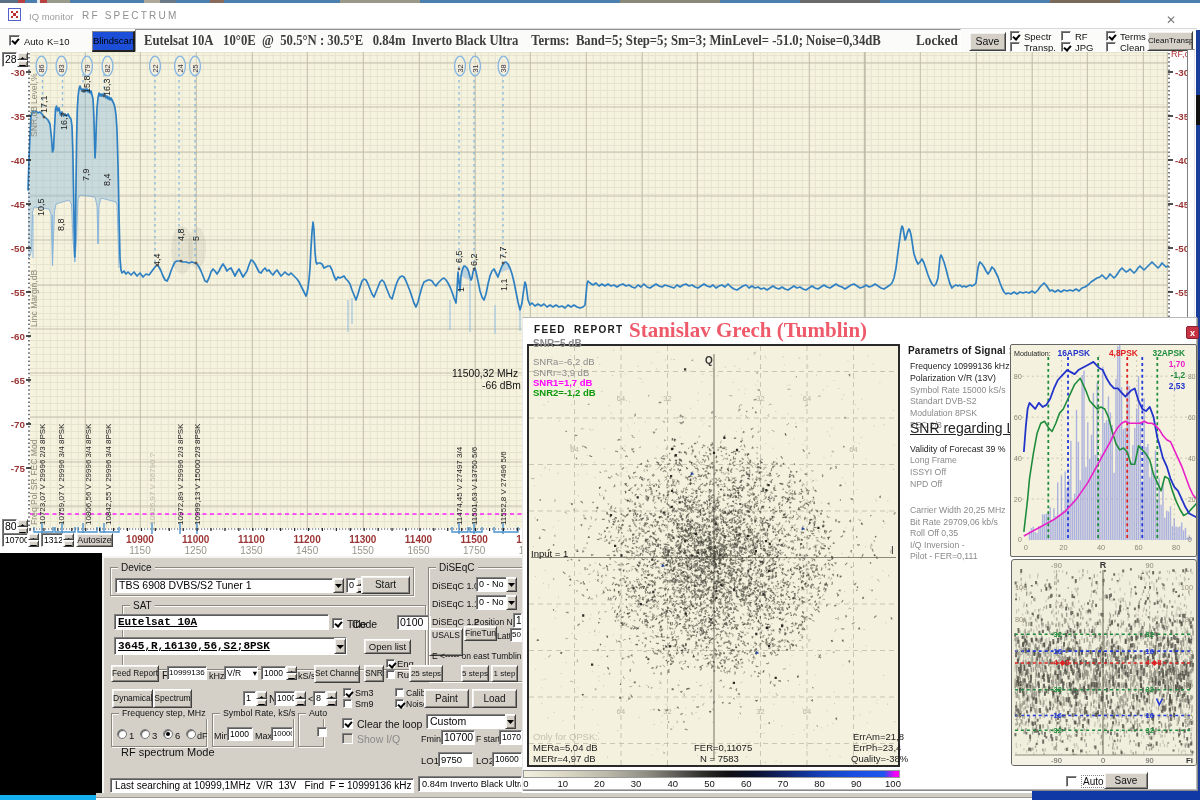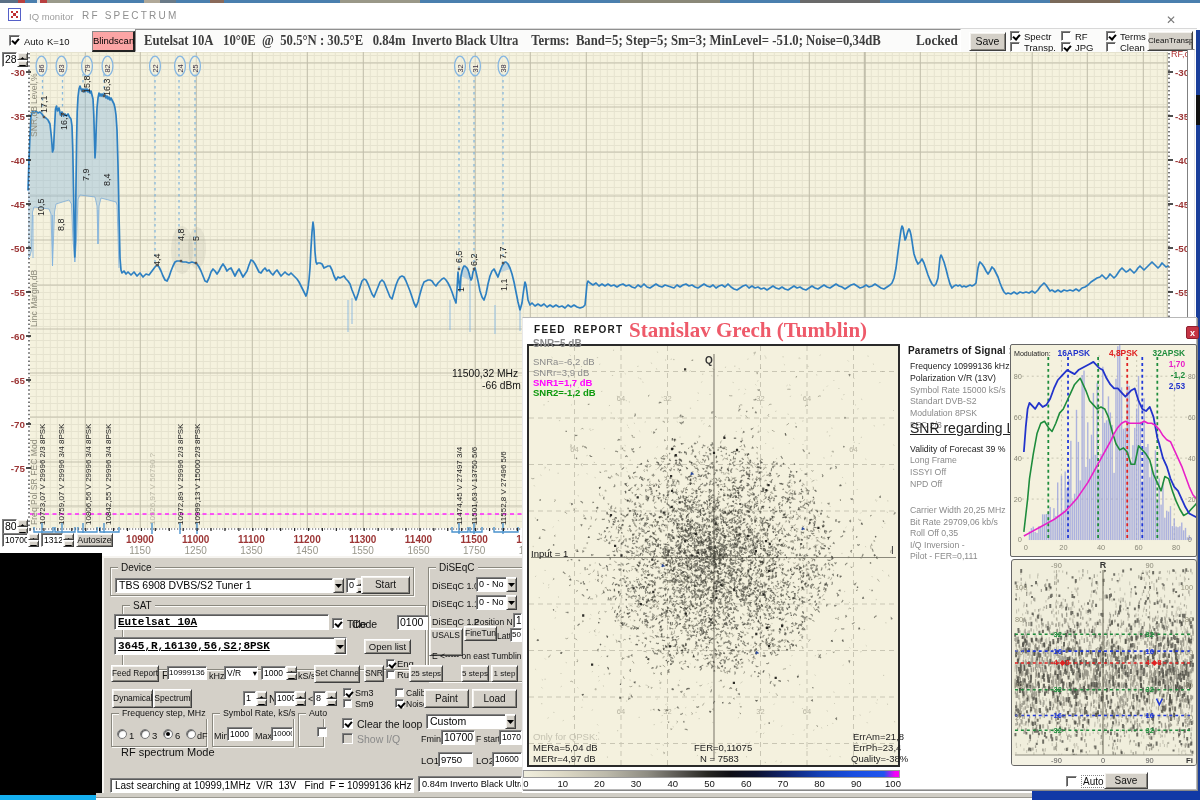--- a/index.html
+++ b/index.html
@@ -19,21 +19,21 @@
 <div class="ab" style="left:0;top:3px;width:1197px;height:25px;background:#ffffff;"></div>
 <div class="ab" style="left:8px;top:8px;width:13px;height:13px;background:#fff;border:1px solid #5560c8;"></div>
 <div class="ab" style="left:10px;top:10px;width:9px;height:9px;background:radial-gradient(circle 1.5px at 2px 2px,#c03030 99%,transparent),radial-gradient(circle 1.5px at 7px 2px,#c03030 99%,transparent),radial-gradient(circle 1.5px at 2px 7px,#c03030 99%,transparent),radial-gradient(circle 1.5px at 7px 7px,#c03030 99%,transparent),radial-gradient(circle 1.5px at 4.5px 4.5px,#c03030 99%,transparent);"></div>
 <div class="ab" style="left:29px;top:11px;font-size:9.5px;color:#9c9c9c;">IQ monitor</div>
 <div class="ab" style="left:82px;top:10px;font-size:10px;color:#8f8f8f;letter-spacing:2.2px;">RF SPECTRUM</div>
 <div class="ab" style="left:1166px;top:13px;font-size:12px;color:#7a7a7a;">✕</div>
 <div class="ab" style="left:0;top:28px;width:1197px;height:24px;background:#fbfbfa;border-top:1px solid #d8d8d8;"></div>
 <div class="ck c" style="left:9px;top:35px;width:11px;height:11px;"></div>
 <div class="lb" style="left:24px;top:36px;font-size:9.5px;">Auto</div>
 <div class="lb" style="left:47px;top:36px;font-size:9.5px;">K=10</div>
-<div class="ab" style="left:92px;top:31px;width:43px;height:21px;background:#fca5a5;border:1px solid #888;border-right:2px solid #222;border-bottom:2px solid #222;font-size:9.5px;text-align:center;line-height:18px;white-space:nowrap;">Blindscan</div>
+<div class="ab" style="left:92px;top:31px;width:43px;height:21px;background:#1d4ed8;border:1px solid #888;border-right:2px solid #222;border-bottom:2px solid #222;font-size:9.5px;text-align:center;line-height:18px;white-space:nowrap;">Blindscan</div>
 <div class="ab" style="left:135px;top:29px;width:826px;height:23px;background:#fbfbfa;border:1px solid;border-color:#909090 #fff #fff #909090;">
     <span style="position:absolute;left:8px;top:1px;font-family:'Liberation Serif',serif;font-weight:bold;font-size:15.5px;color:#3d3d3d;white-space:nowrap;transform:scaleX(0.82);transform-origin:0 0;">Eutelsat 10A&nbsp;&nbsp;&nbsp;10°0E&nbsp; @ &nbsp;50.5°N : 30.5°E&nbsp;&nbsp;&nbsp;0.84m&nbsp; Inverto Black Ultra&nbsp;&nbsp;&nbsp;&nbsp;Terms:&nbsp; Band=5; Step=5; Sm=3; MinLevel= -51.0; Noise=0,34dB</span>
     <span style="position:absolute;left:780px;top:1px;font-family:'Liberation Serif',serif;font-weight:bold;font-size:15.5px;color:#3d3d3d;transform:scaleX(0.85);transform-origin:0 0;">Locked</span>
   </div>
 <div class="btn ab" style="left:969px;top:32px;width:37px;height:19px;line-height:17px;font-size:10.5px;">Save</div>
 <div class="ck c" style="left:1010px;top:31px;width:10px;height:10px;"></div>
 <div class="lb" style="left:1024px;top:31px;font-size:9.5px;">Spectr</div>
 <div class="ck" style="left:1010px;top:42px;width:10px;height:10px;"></div>
 <div class="lb" style="left:1024px;top:42px;font-size:9.5px;">Transp.</div>
 <div class="ck" style="left:1061px;top:31px;width:10px;height:10px;"></div>

